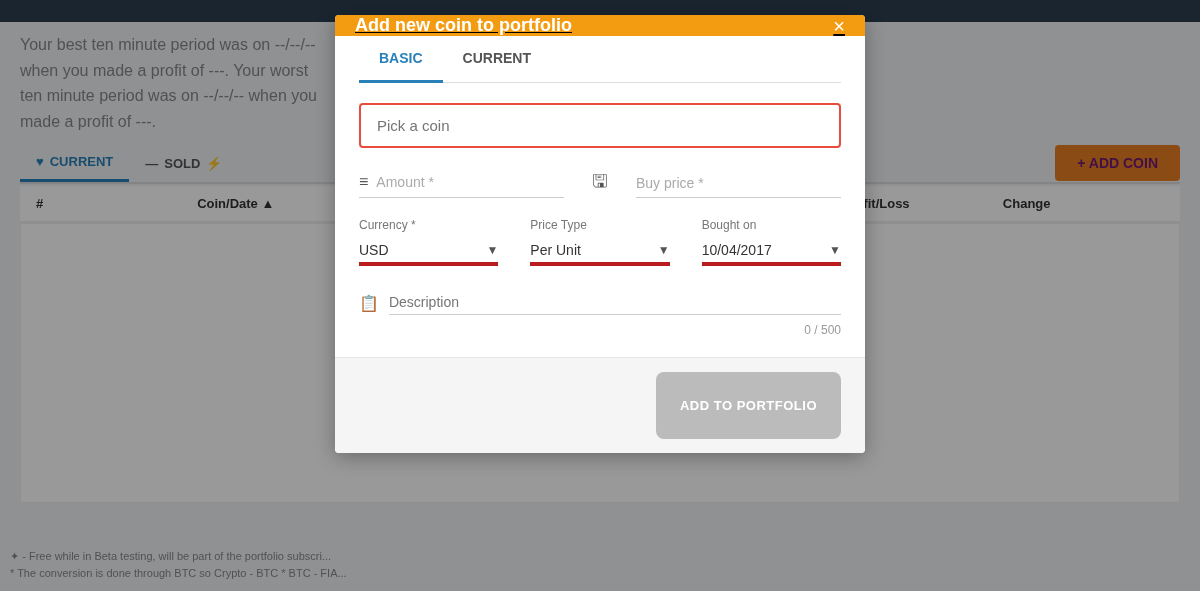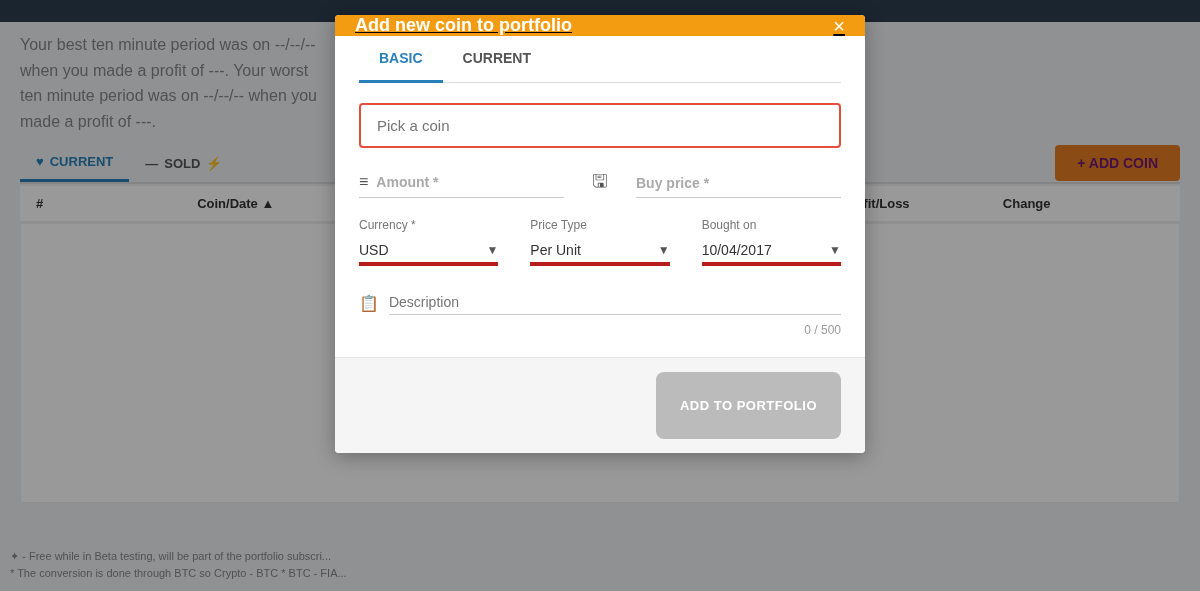--- a/index.html
+++ b/index.html
@@ -223,21 +223,20 @@
       font-size: 16px;
     }
 
     .field-input {
       border: none;
       outline: none;
       font-size: 14px;
       color: #8b5cf6;
       width: 100%;
       background: transparent;
-      font-weight: bold;
     }
 
     .field-input::placeholder {
       color: #aaa;
     }
 
     .field-separator {
       width: 40px;
       display: flex;
       align-items: center;

